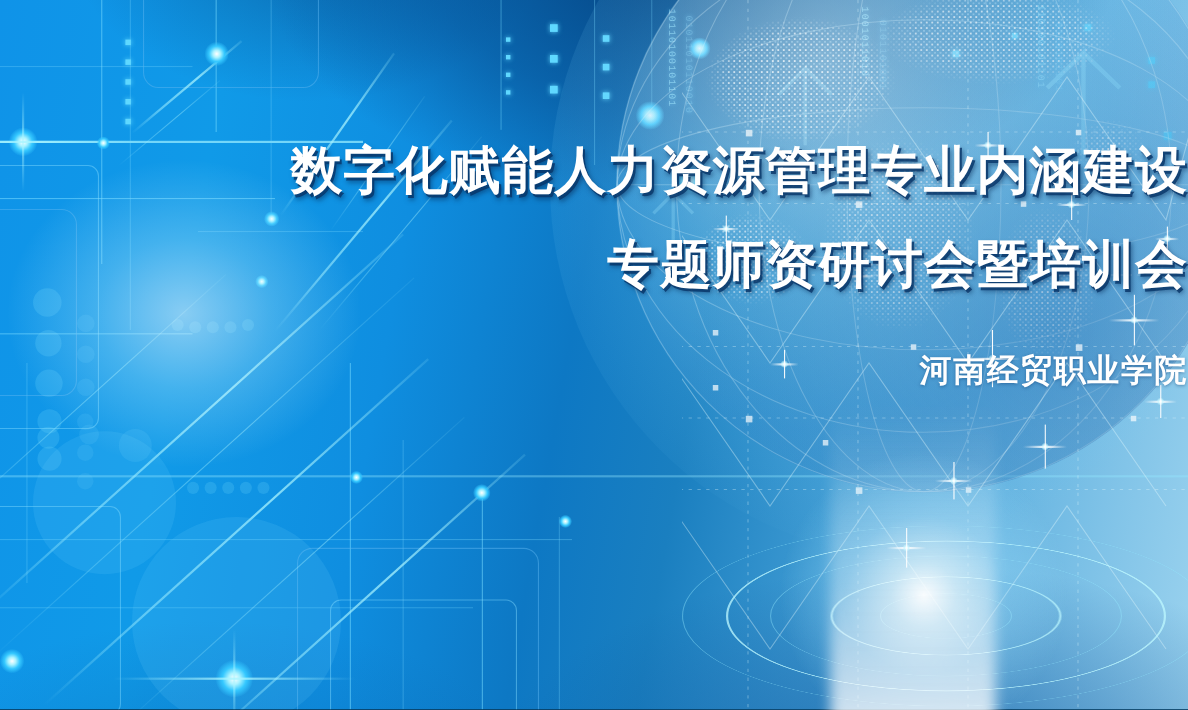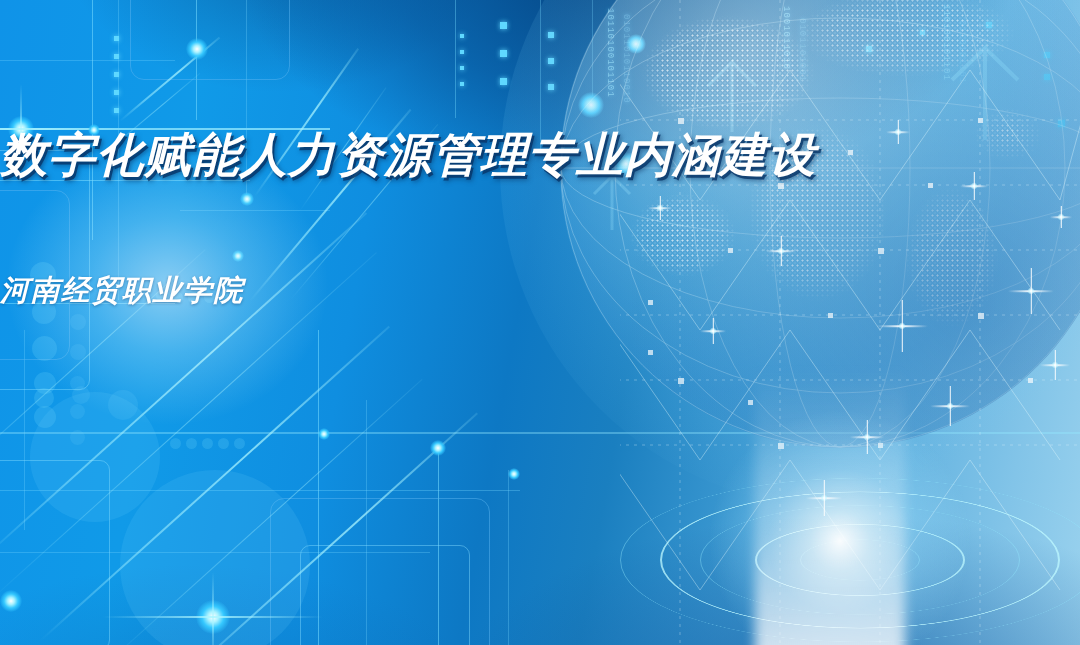--- a/index.html
+++ b/index.html
@@ -183,23 +183,22 @@
   .spark::after{ width:1.5px; height:100%; }
   .spark i{
     position:absolute; left:50%; top:50%; width:7px; height:7px;
     transform:translate(-50%,-50%); border-radius:50%;
     background:radial-gradient(circle,#fff 0%, rgba(200,245,255,0.8) 40%, rgba(160,230,255,0) 75%);
   }
 
   
   #text-layer{
     position:absolute; inset:0;
-    display:flex; flex-direction:column; align-items:flex-start;
+    display:flex; flex-direction:column; align-items:flex-end;
     z-index:60;
-    font-style:italic;
   }
   .title-line{
     color:#ffffff;
     font-size:47px;
     font-weight:bold;
     letter-spacing:1px;
     line-height:1;
     white-space:nowrap;
     text-shadow:
       2px 3px 0 rgba(8,52,104,0.80),
@@ -218,21 +217,21 @@
   }
   .org-line{
     color:#ffffff;
     font-size:29px;
     font-weight:bold;
     letter-spacing:1.5px;
     line-height:1;
     white-space:nowrap;
     text-shadow:0 1px 3px rgba(8,52,104,0.45);
   }
-  #org-1 { margin-top:98px; }
+  #org-1 { margin-top:60px; }
   #org-2 { margin-top:22px; }
 </style>
 </head>
 <body>
 
 <div id="banner">
 
   <div class="layer" id="bg-base"></div>
   <div class="layer" id="bg-topnavy"></div>
   <div class="layer" id="bg-bottomdeep"></div>
@@ -467,16 +466,17 @@
     <div class="spark" style="left:886px;  top:120px; width:24px; height:24px;">
         <i></i>
       </div>
     <div class="spark" style="left:1050px; top:206px; width:22px; height:22px;">
         <i></i>
       </div>
   </div>
 
   <div id="text-layer">
     <div class="title-line" id="title-1">数字化赋能人力资源管理专业内涵建设</div>
+    <div class="title-line" id="title-2">专题师资研讨会暨培训会</div>
     <div class="org-line" id="org-1">河南经贸职业学院</div>
   </div>
 
 </div>
 
 </body></html>

